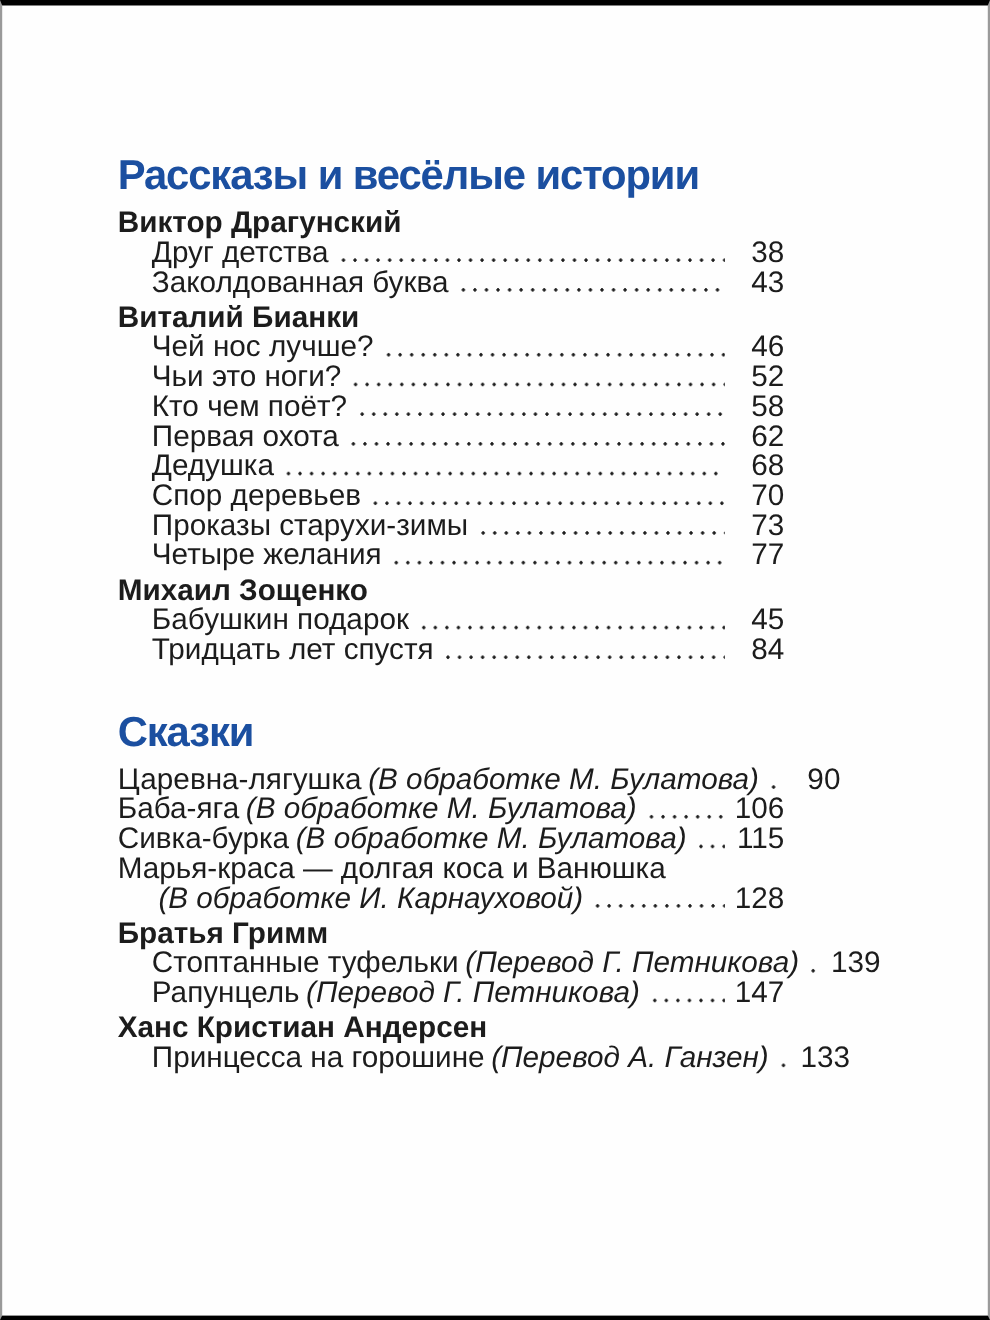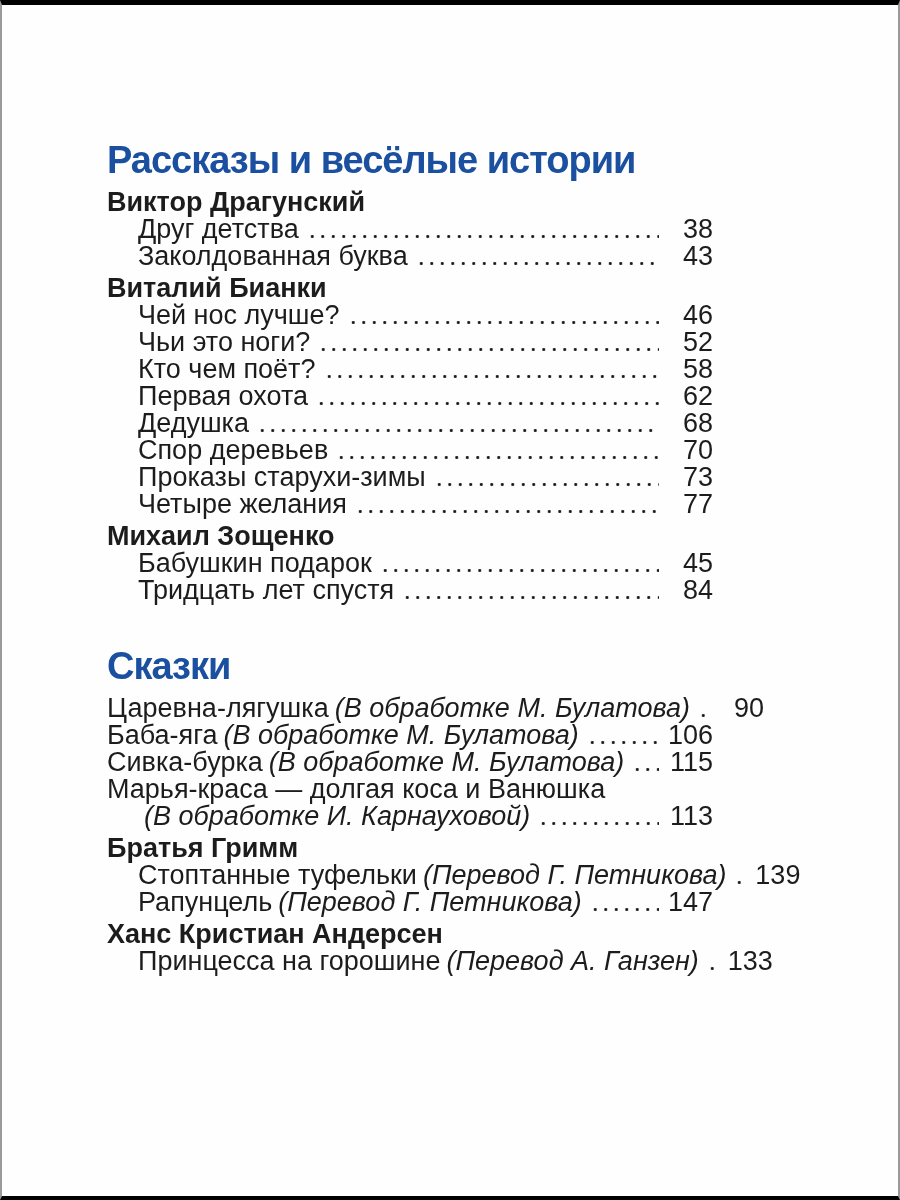--- a/index.html
+++ b/index.html
@@ -168,21 +168,21 @@
           <span class="entry-note">(В обработке М. Булатова)</span>
           <span class="leader"></span>
           <span class="page-num">115</span>
         </div>
         <div class="row entry">
           <span class="entry-title">Марья-краса — долгая коса и Ванюшка</span>
         </div>
         <div class="row entry indent">
           <span class="entry-note">(В обработке И. Карнауховой)</span>
           <span class="leader"></span>
-          <span class="page-num">113</span>
+          <span class="page-num">128</span>
         </div>
         <div class="row author">
           <span class="author-name">Братья Гримм</span>
         </div>
         <div class="row entry indent">
           <span class="entry-title">Стоптанные туфельки</span>
           <span class="entry-note">(Перевод Г. Петникова)</span>
           <span class="leader"></span>
           <span class="page-num">139</span>
         </div>

